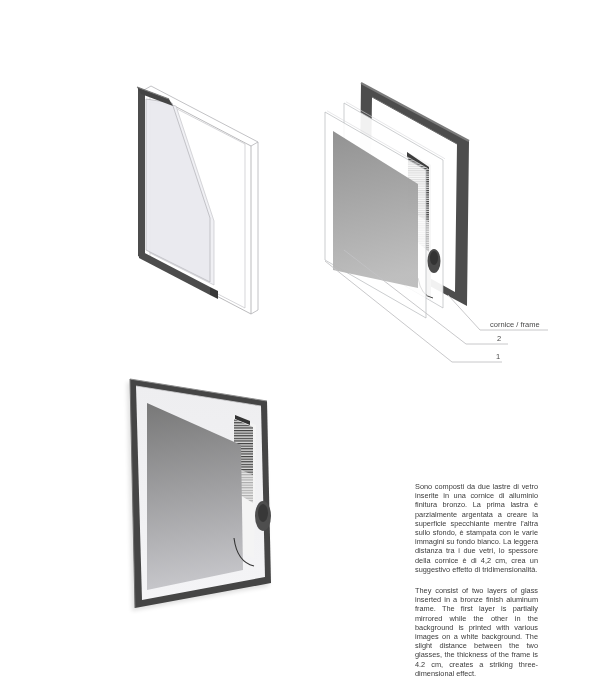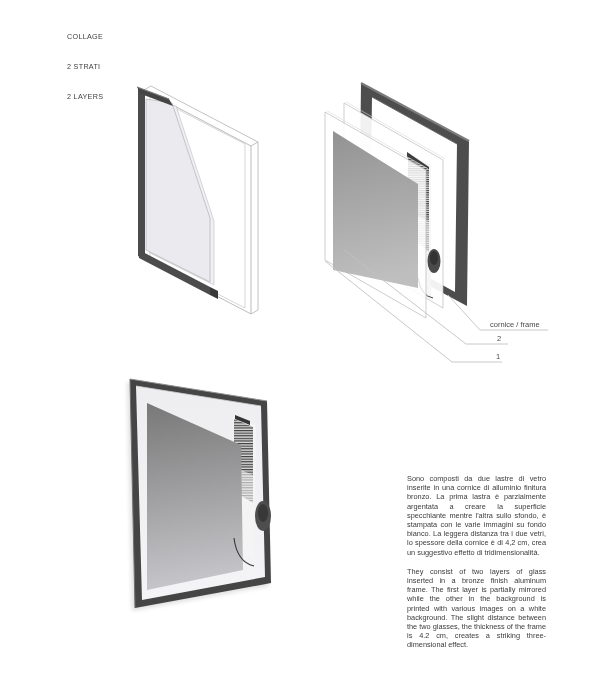--- a/index.html
+++ b/index.html
@@ -3,34 +3,29 @@
 <meta charset="utf-8">
 <style>
   html,body{margin:0;padding:0;background:#ffffff;}
   #page{position:relative;width:600px;height:682px;background:#ffffff;overflow:hidden;
         font-family:"Liberation Sans","DejaVu Sans",sans-serif;}
   .abs{position:absolute;}
   #title-block{left:67px;top:12px;font-size:7.2px;line-height:10px;letter-spacing:.3px;
                color:#3e3e3e;white-space:pre;}
   #desc-block{left:403px;top:470px;width:147px;color:#3b3b3b;font-size:7.35px;
               line-height:9.2px;text-align:justify;}
-  #desc-block p{margin:4px;}
+  #desc-block p{margin:12px;}
   #desc-block p + p{margin-top:10px;}
   svg text{font-family:"Liberation Sans","DejaVu Sans",sans-serif;fill:#4a4a4a;}
 </style>
 </head>
 <body>
 
 <div id="page">
 
-  <div id="title-block" class="abs">
-    <div>COLLAGE</div>
-    <div>2 STRATI</div>
-    <div>2 LAYERS</div>
-  </div>
 
   <svg class="abs" style="left:120px;top:78px;" width="150" height="245" viewBox="0 0 150 245">
 
     <polygon points="24,12 131,68 131,236 24,180" fill="#ffffff" stroke="#b3b3b6" stroke-width="0.9"></polygon>
     <polyline points="24,12 31,8 138,64 138,232 131,236" fill="none" stroke="#b3b3b6" stroke-width="0.8"></polyline>
     <line x1="138" y1="64" x2="131" y2="68" stroke="#b3b3b6" stroke-width="0.8"></line>
     <polygon points="30,17 125,66 125,230 30,181" fill="none" stroke="#c4c4c8" stroke-width="0.7"></polygon>
 
     <polygon points="30,24 56,28 94,143 94,207 30,175" fill="#f0f0f4" stroke="#c6c6ca" stroke-width="0.7"></polygon>
     <polygon points="26,21 52,25 90,140 90,204 26,172" fill="#e9e9ee" fill-opacity="0.95" stroke="#b8b8bc" stroke-width="0.8"></polygon>

